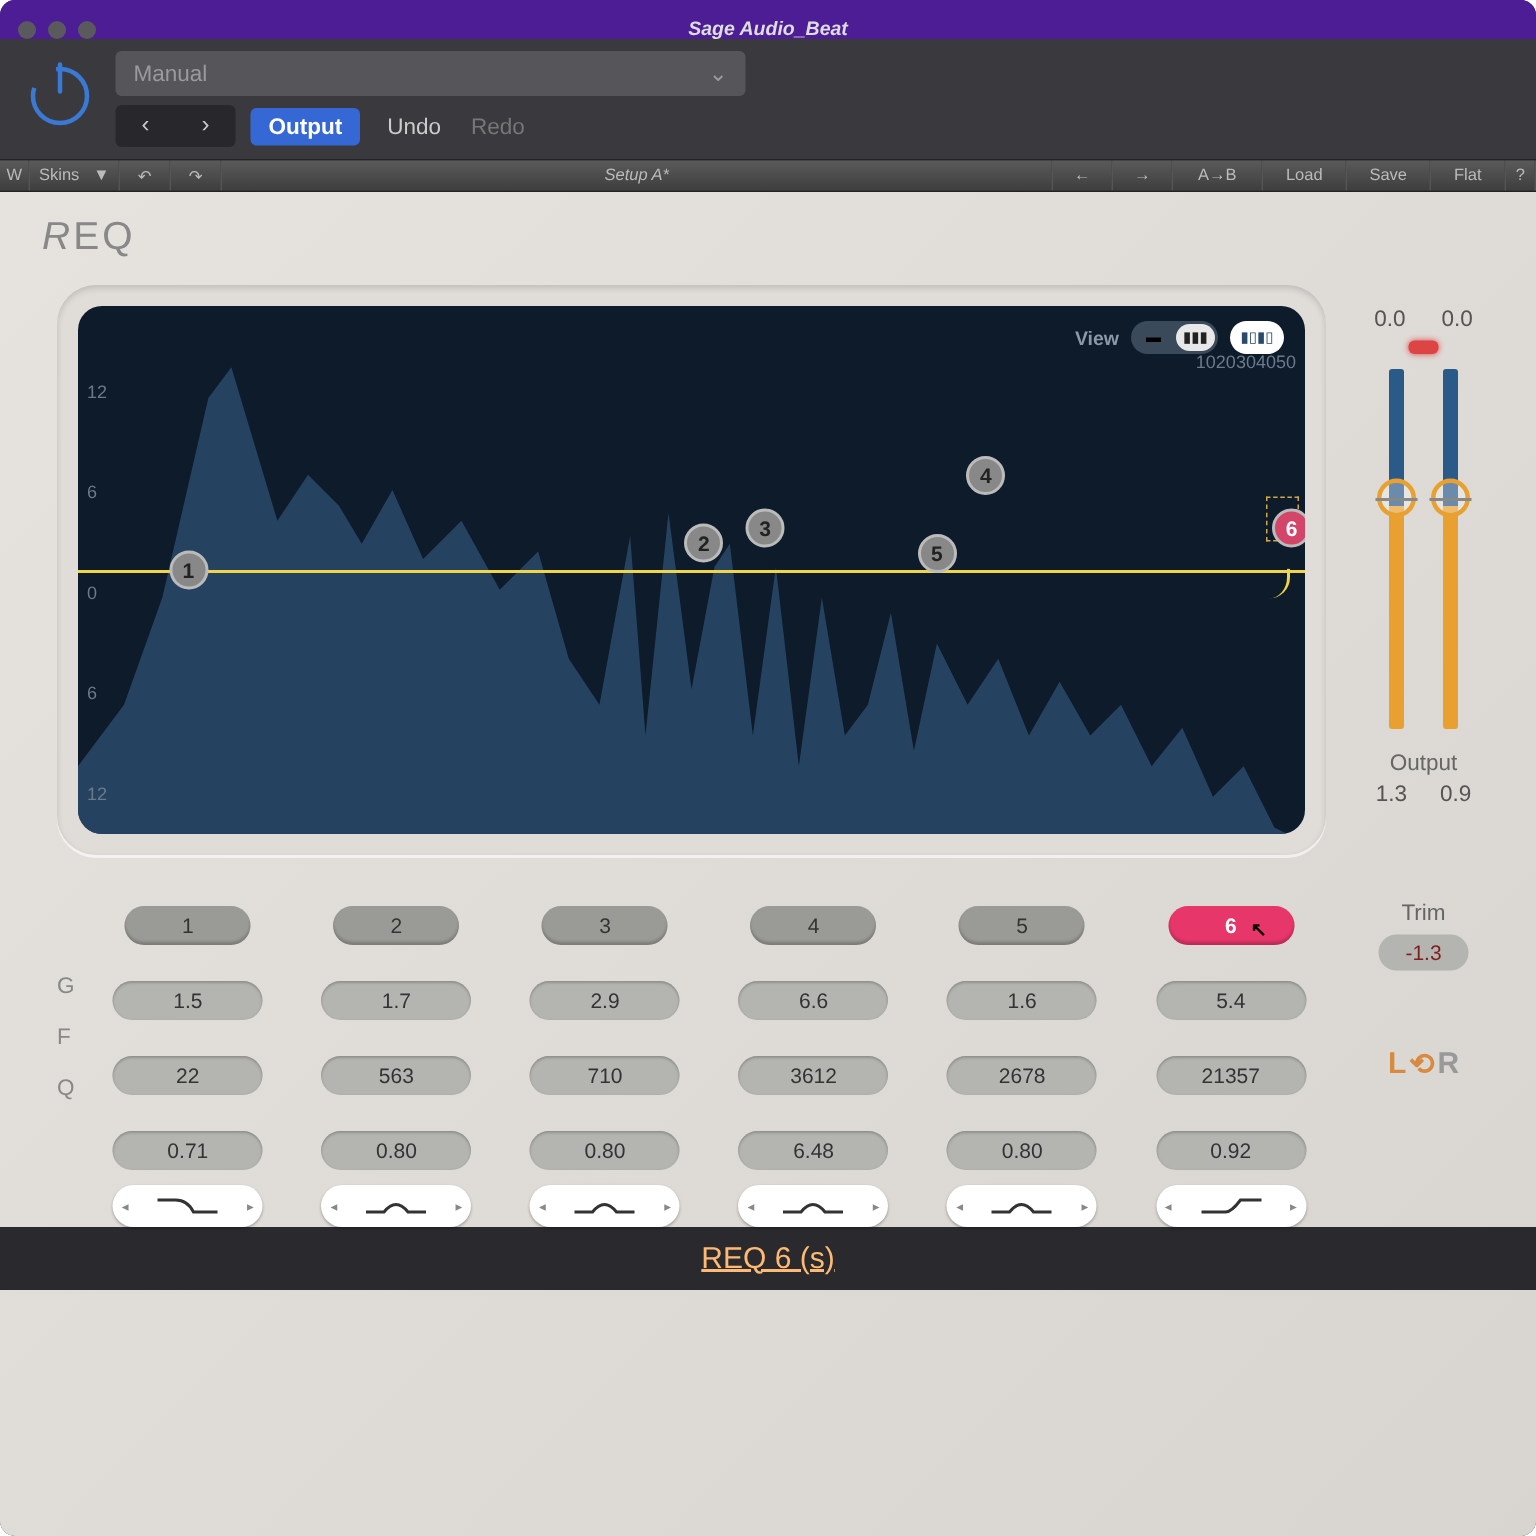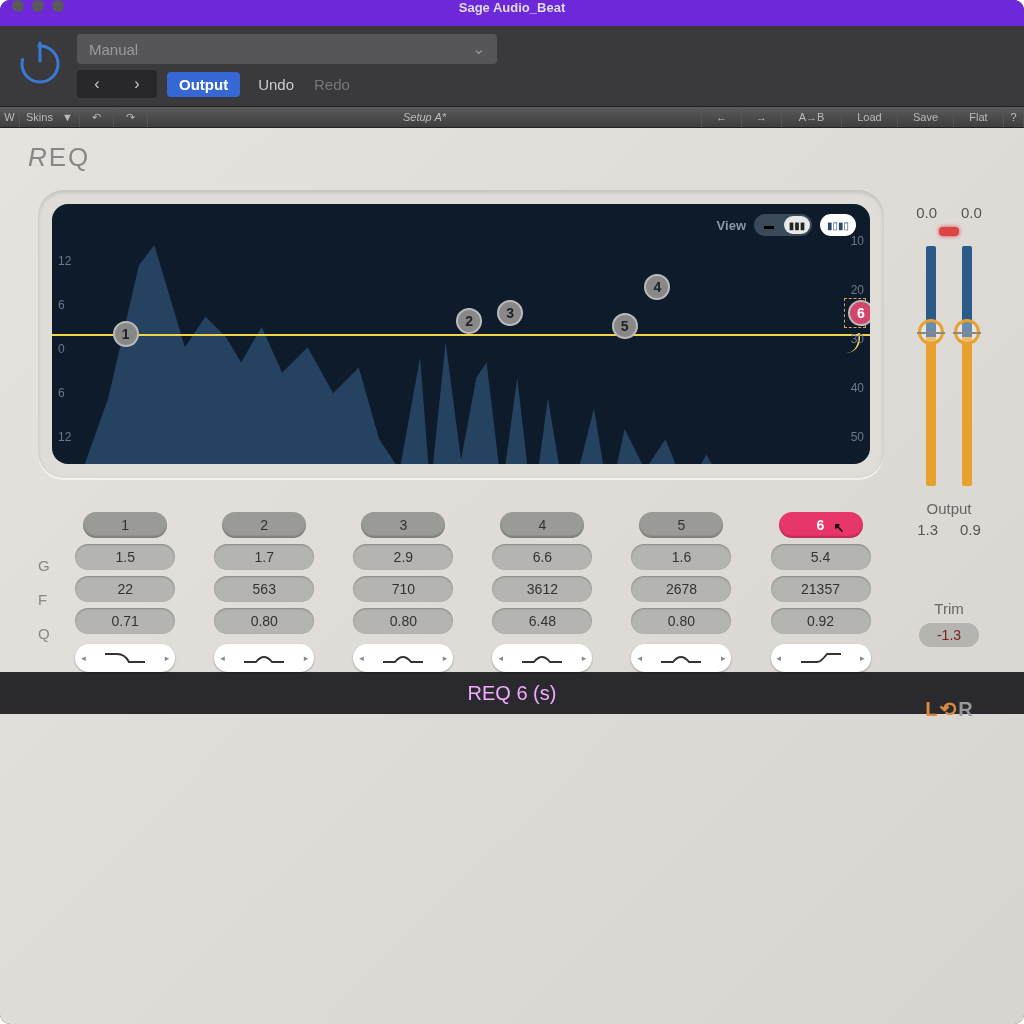--- a/index.html
+++ b/index.html
@@ -1,18 +1,18 @@
 <!DOCTYPE html>
 <html><head>
 <meta charset="utf-8">
 <style>
 * { margin:0; padding:0; box-sizing:border-box; font-family:-apple-system,"Helvetica Neue",Arial,sans-serif; }
 body { background:#fff; width:1024px; height:1024px; overflow:hidden; }
 .window { width:1024px; height:1024px; background:#3a3a3e; border-radius:10px; display:flex; flex-direction:column; overflow:hidden; }
-.titlebar { height:26px; background:#6d28d9; display:flex; align-items:flex-start; justify-content:center; position:relative; }
+.titlebar { height:26px; background:#4c1d95; display:flex; align-items:flex-end; justify-content:center; position:relative;font-style:italic; }
 .traffic { position:absolute; left:12px; display:flex; gap:8px; }
 .dot { width:12px; height:12px; border-radius:50%; background:#5a5a5e; }
 .title { color:#ddd; font-size:13px; font-weight:600; }
 .toolbar1 { height:80px; background:#3a3a3e; display:flex; align-items:flex-start; padding:8px 12px; gap:10px; }
 .power { width:55px; height:55px; display:flex; align-items:center; justify-content:center; }
 .power svg { width:50px; height:50px; }
 .tb1-col { display:flex; flex-direction:column; gap:6px; flex:1; }
 .preset-sel { width:420px; height:30px; background:#56565a; border-radius:4px; display:flex; align-items:center; padding:0 12px; color:#9a9a9e; font-size:15px; justify-content:space-between; }
 .row2 { display:flex; gap:0; align-items:center; }
 .nav-btns { display:flex; background:#28282c; border-radius:4px; margin-right:10px; }
@@ -33,68 +33,68 @@
 .tb2-arrow { width:40px; }
 .tb2-ab { width:60px; }
 .tb2-load,.tb2-save { width:56px; }
 .tb2-flat { width:50px; }
 .tb2-q { width:20px; }
 
 .plugin { flex:1; background:linear-gradient(135deg,#e6e3df 0%,#d8d5d1 100%); position:relative; display:flex; flex-direction:column; }
 .logo { position:absolute; top:14px; left:28px; font-size:26px; color:#888; font-family:serif; font-style:italic; }
 .logo b { font-style:normal; font-family:sans-serif; font-weight:400; letter-spacing:2px; margin-left:2px; }
 
-.graph-wrap { margin:62px 140px 0 38px; height:288px; background:#e0ddd9; border-radius:26px; padding:14px; box-shadow:inset 0 2px 4px rgba(0,0,0,.15),0 2px 0 rgba(255,255,255,.6); position:relative; }
+.graph-wrap { margin:62px 140px 0 38px; height:380px; background:#e0ddd9; border-radius:26px; padding:14px; box-shadow:inset 0 2px 4px rgba(0,0,0,.15),0 2px 0 rgba(255,255,255,.6); position:relative; }
 .graph { width:100%; height:100%; background:#0d1b2a; border-radius:16px; position:relative; overflow:hidden; }
 .view-toggle { position:absolute; top:10px; right:14px; display:flex; align-items:center; gap:8px; z-index:5; }
 .view-lbl { color:#8a98a8; font-size:13px; font-weight:600; }
 .toggle-pill { width:58px; height:22px; background:#3a4a5a; border-radius:11px; display:flex; align-items:center; padding:2px; gap:2px; }
 .tp-seg { width:26px; height:18px; border-radius:9px; display:flex; align-items:center; justify-content:center; font-size:10px; }
 .tp-seg.on { background:#e8e8e8; color:#222; }
 .ana-btn { width:36px; height:22px; background:#fff; border-radius:11px; display:flex; align-items:center; justify-content:center; font-size:10px; color:#2a4a6a; }
 
 .y-left { position:absolute; left:6px; top:50px; bottom:20px; display:flex; flex-direction:column; justify-content:space-between; color:#6a7a8a; font-size:12px; z-index:3; }
-.y-right { position:absolute; right:6px; top:30px; bottom:20px; display:flex; flex-direction:column; justify-content:space-between; color:#6a7a8a; font-size:12px; z-index:3; text-align:right; }
+.y-right { position:absolute; right:6px; top:30px; bottom:20px; display:flex; flex-direction:row; justify-content:space-between; color:#6a7a8a; font-size:12px; z-index:3; text-align:right; }
 .x-axis { position:absolute; left:52px; right:150px; bottom:-24px; display:flex; justify-content:space-between; color:#888; font-size:13px; }
 
 .spectrum { position:absolute; inset:0; z-index:1; }
 .eq-line { position:absolute; left:0; right:0; top:50%; height:2px; background:#f0d548; z-index:2; }
 .eq-line::after { content:''; position:absolute; right:10px; top:-1px; width:20px; height:20px; border-right:2px solid #f0d548; border-radius:0 0 14px 0; }
 .node { position:absolute; width:26px; height:26px; background:#888; border:2px solid #bbb; border-radius:50%; display:flex; align-items:center; justify-content:center; color:#222; font-size:14px; font-weight:600; z-index:3; transform:translate(-50%,-50%); }
 .node.n6 { background:#d4456a; color:#fff; right:-4px; top:42%; transform:translateY(-50%); }
 .node-bracket { position:absolute; right:4px; top:36%; width:22px; height:30px; border:1px dashed #d4a648; z-index:3; }
 
 .bands { margin:34px 140px 0 38px; display:flex; gap:12px; }
 .band-labels { display:flex; flex-direction:column; gap:8px; margin-top:40px; color:#888; font-size:15px; }
 .band-labels div { height:26px; display:flex; align-items:center; }
 .band { flex:1; display:flex; flex-direction:column; align-items:center; gap:6px; }
 .band-num { width:84px; height:26px; background:#9a9a96; border-radius:13px; display:flex; align-items:center; justify-content:center; font-size:14px; color:#333; box-shadow:inset 0 -2px 2px rgba(0,0,0,.2); }
 .band-num.active { background:#e6366a; color:#fff; font-weight:600; position:relative; }
 .cursor-icon { position:absolute; right:18px; top:8px; font-size:13px; color:#000; }
-.band-val { width:100px; height:26px; background:#b4b4b0; border-radius:13px; display:flex; align-items:center; justify-content:center; font-size:14px; color:#333; box-shadow:inset 0 1px 2px rgba(0,0,0,.25); }
+.band-val { width:100px; height:26px; background:#b4b4b0; border-radius:13px; display:flex; align-items:center; justify-content:center; font-size:14px; color:#333; box-shadow:inset 0 1px 2px rgba(0,0,0,.25);margin-top:18px; }
 .band-shape { width:100px; height:28px; background:#fff; border-radius:14px; display:flex; align-items:center; justify-content:center; box-shadow:0 1px 2px rgba(0,0,0,.3); margin-top:4px; position:relative; }
 .band-shape::before,.band-shape::after { content:'▸'; position:absolute; font-size:9px; color:#888; } 
 .band-shape::before { content:'◂'; left:6px; }
 .band-shape::after { right:6px; }
 
 .output-panel { position:absolute; right:20px; top:76px; width:110px; display:flex; flex-direction:column; align-items:center; }
 .meter-vals { display:flex; gap:24px; color:#555; font-size:15px; }
 .clip-led { width:20px; height:9px; background:#d44; border-radius:4px; margin:6px 0 10px 0; box-shadow:0 0 4px #d44; }
 .meters { display:flex; gap:26px; height:240px; }
 .meter { width:10px; background:linear-gradient(180deg,#2a5a88 0%,#2a5a88 38%,#e8a030 38%,#e8a030 100%); position:relative; border-radius:2px; }
 .meter-handle { position:absolute; top:36%; left:50%; transform:translate(-50%,-50%); width:26px; height:26px; border:3px solid #e8a030; border-radius:50%; background:rgba(255,255,255,.3); }
 .meter-handle::after { content:''; position:absolute; left:-4px; right:-4px; top:50%; height:2px; background:#888; }
 .out-lbl { margin-top:14px; color:#666; font-size:15px; }
 .out-vals { display:flex; gap:22px; color:#555; font-size:15px; margin-top:4px; }
 .trim-lbl { margin-top:62px; color:#666; font-size:15px; }
 .trim-val { margin-top:6px; width:60px; height:24px; background:#b4b4b0; border-radius:12px; display:flex; align-items:center; justify-content:center; font-size:14px; color:#7f1d1d; }
 .lr-link { margin-top:50px; font-size:20px; color:#d88a40; font-weight:600; display:flex; align-items:center; gap:2px; }
 .lr-link .r { color:#999; }
 
-.footer { height:42px; background:#2a2a2e; display:flex; align-items:center; justify-content:center; color:#f0abfc; font-size:20px; }
+.footer { height:42px; background:#2a2a2e; display:flex; align-items:center; justify-content:center; color:#fdba74; font-size:20px;text-decoration:underline; }
 </style>
 </head>
 <body>
 
 <div class="window">
   <div class="titlebar">
     <div class="traffic">
       <div class="dot"></div>
       <div class="dot"></div>
       <div class="dot"></div>

